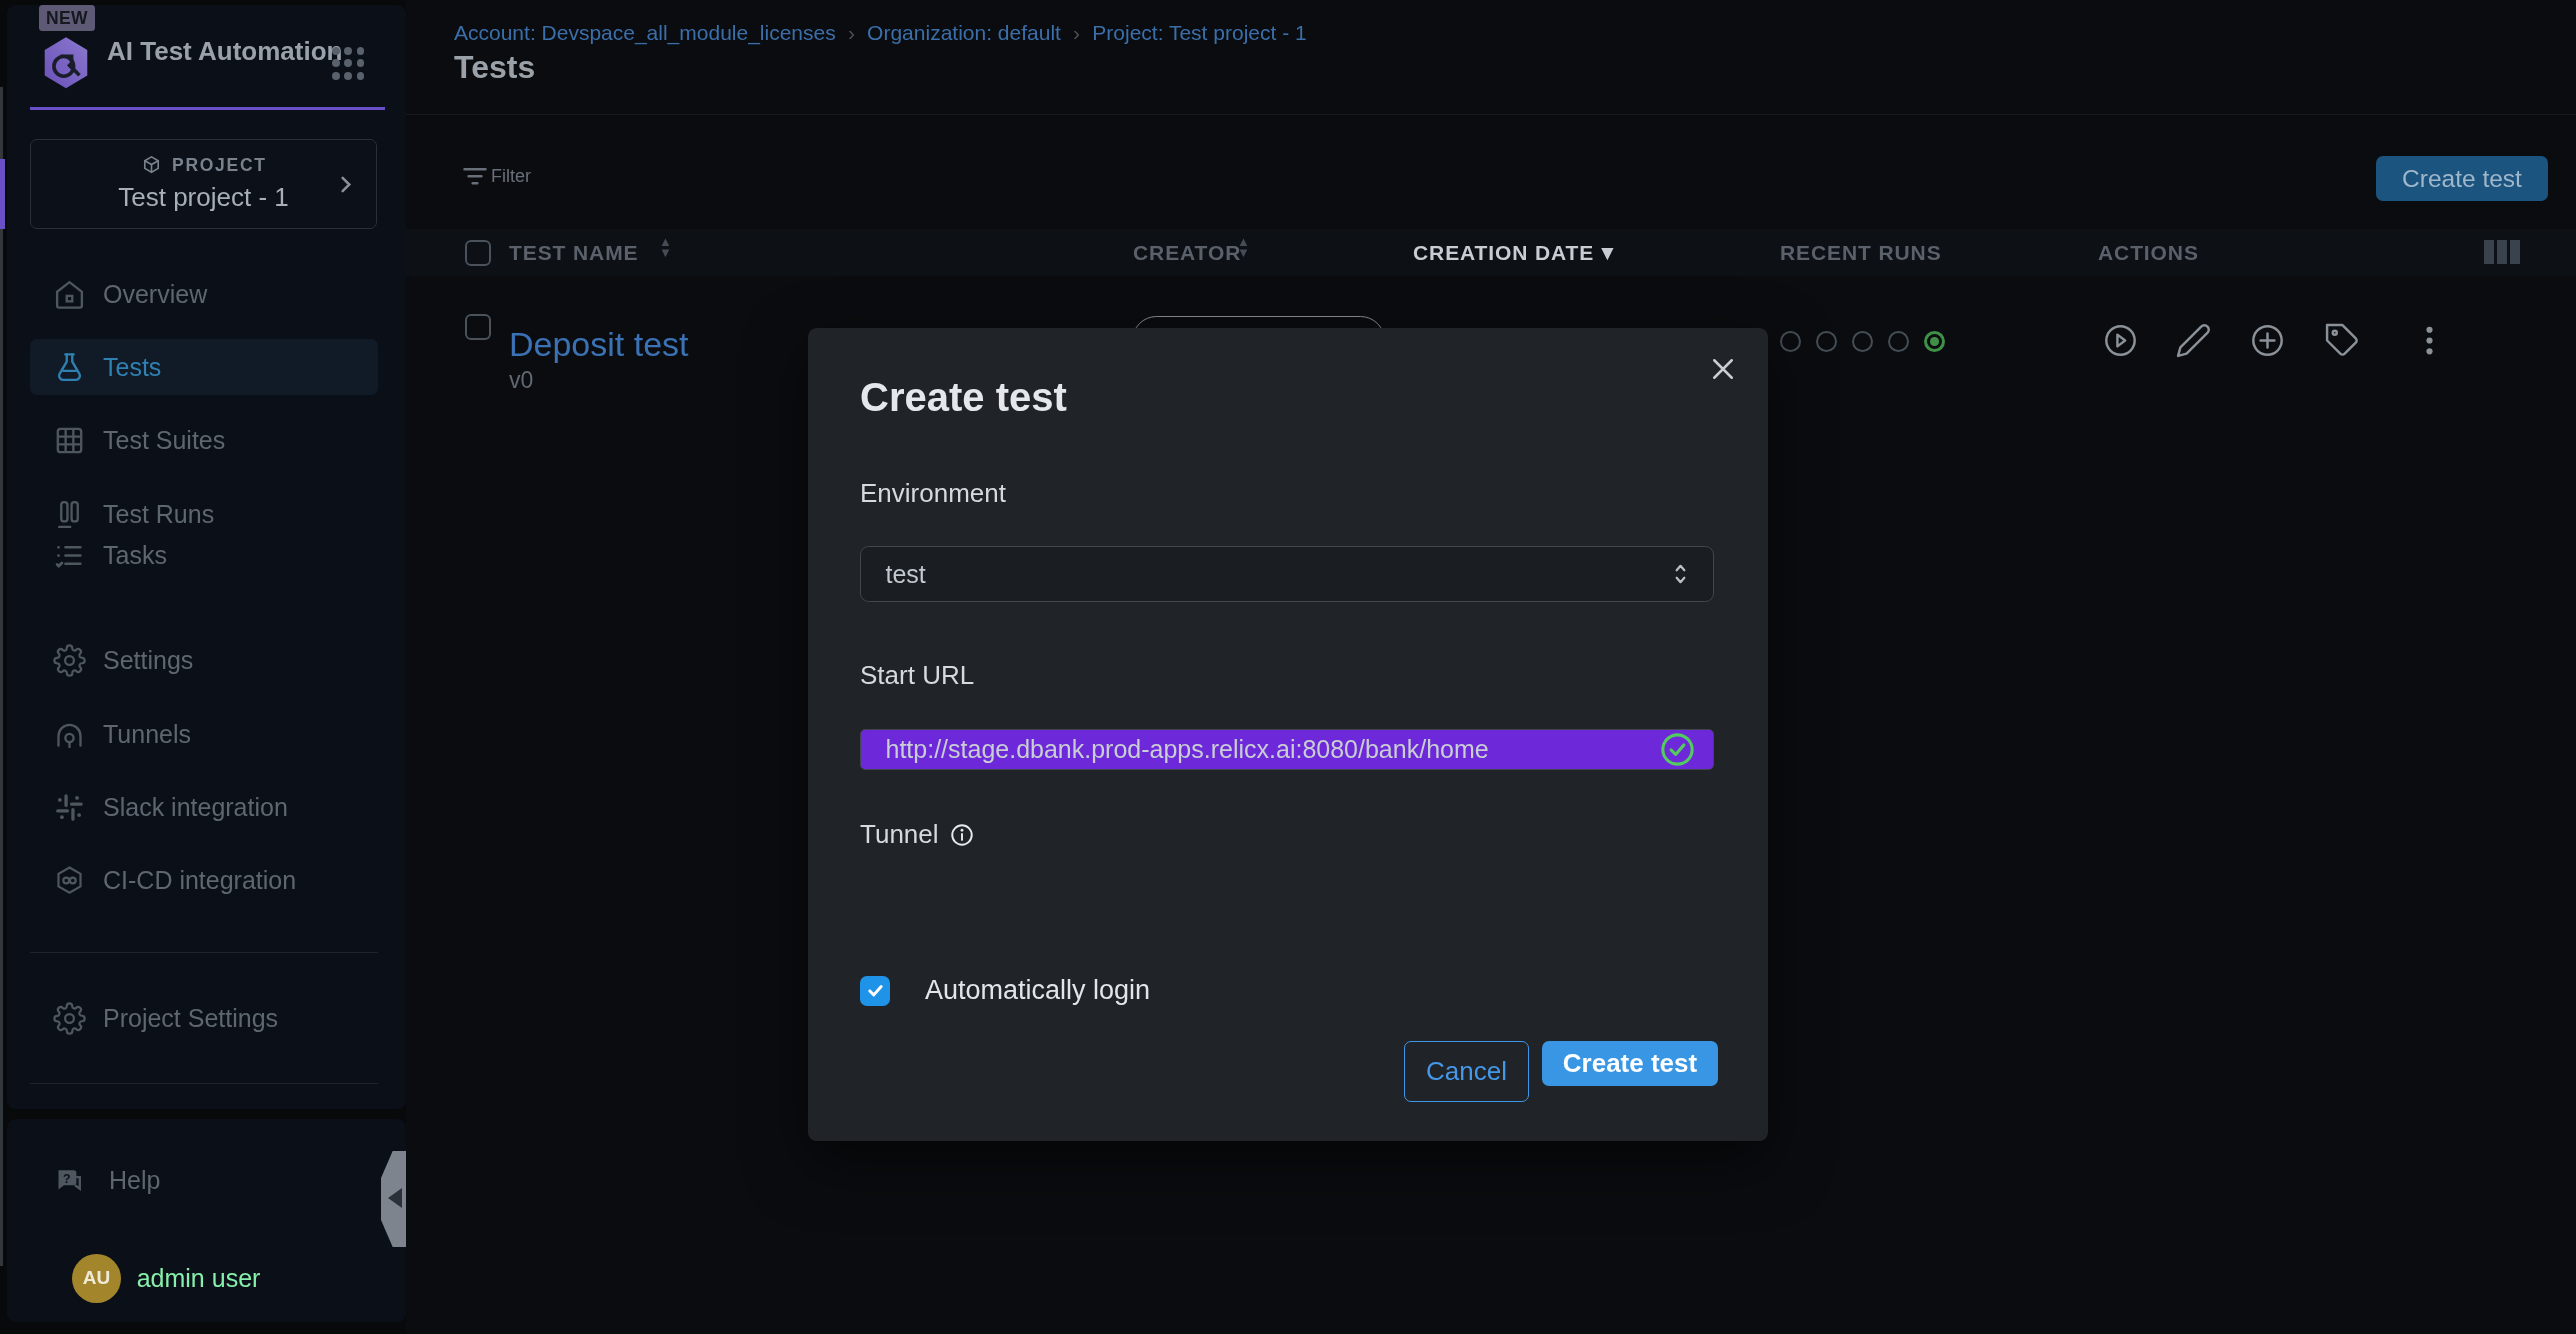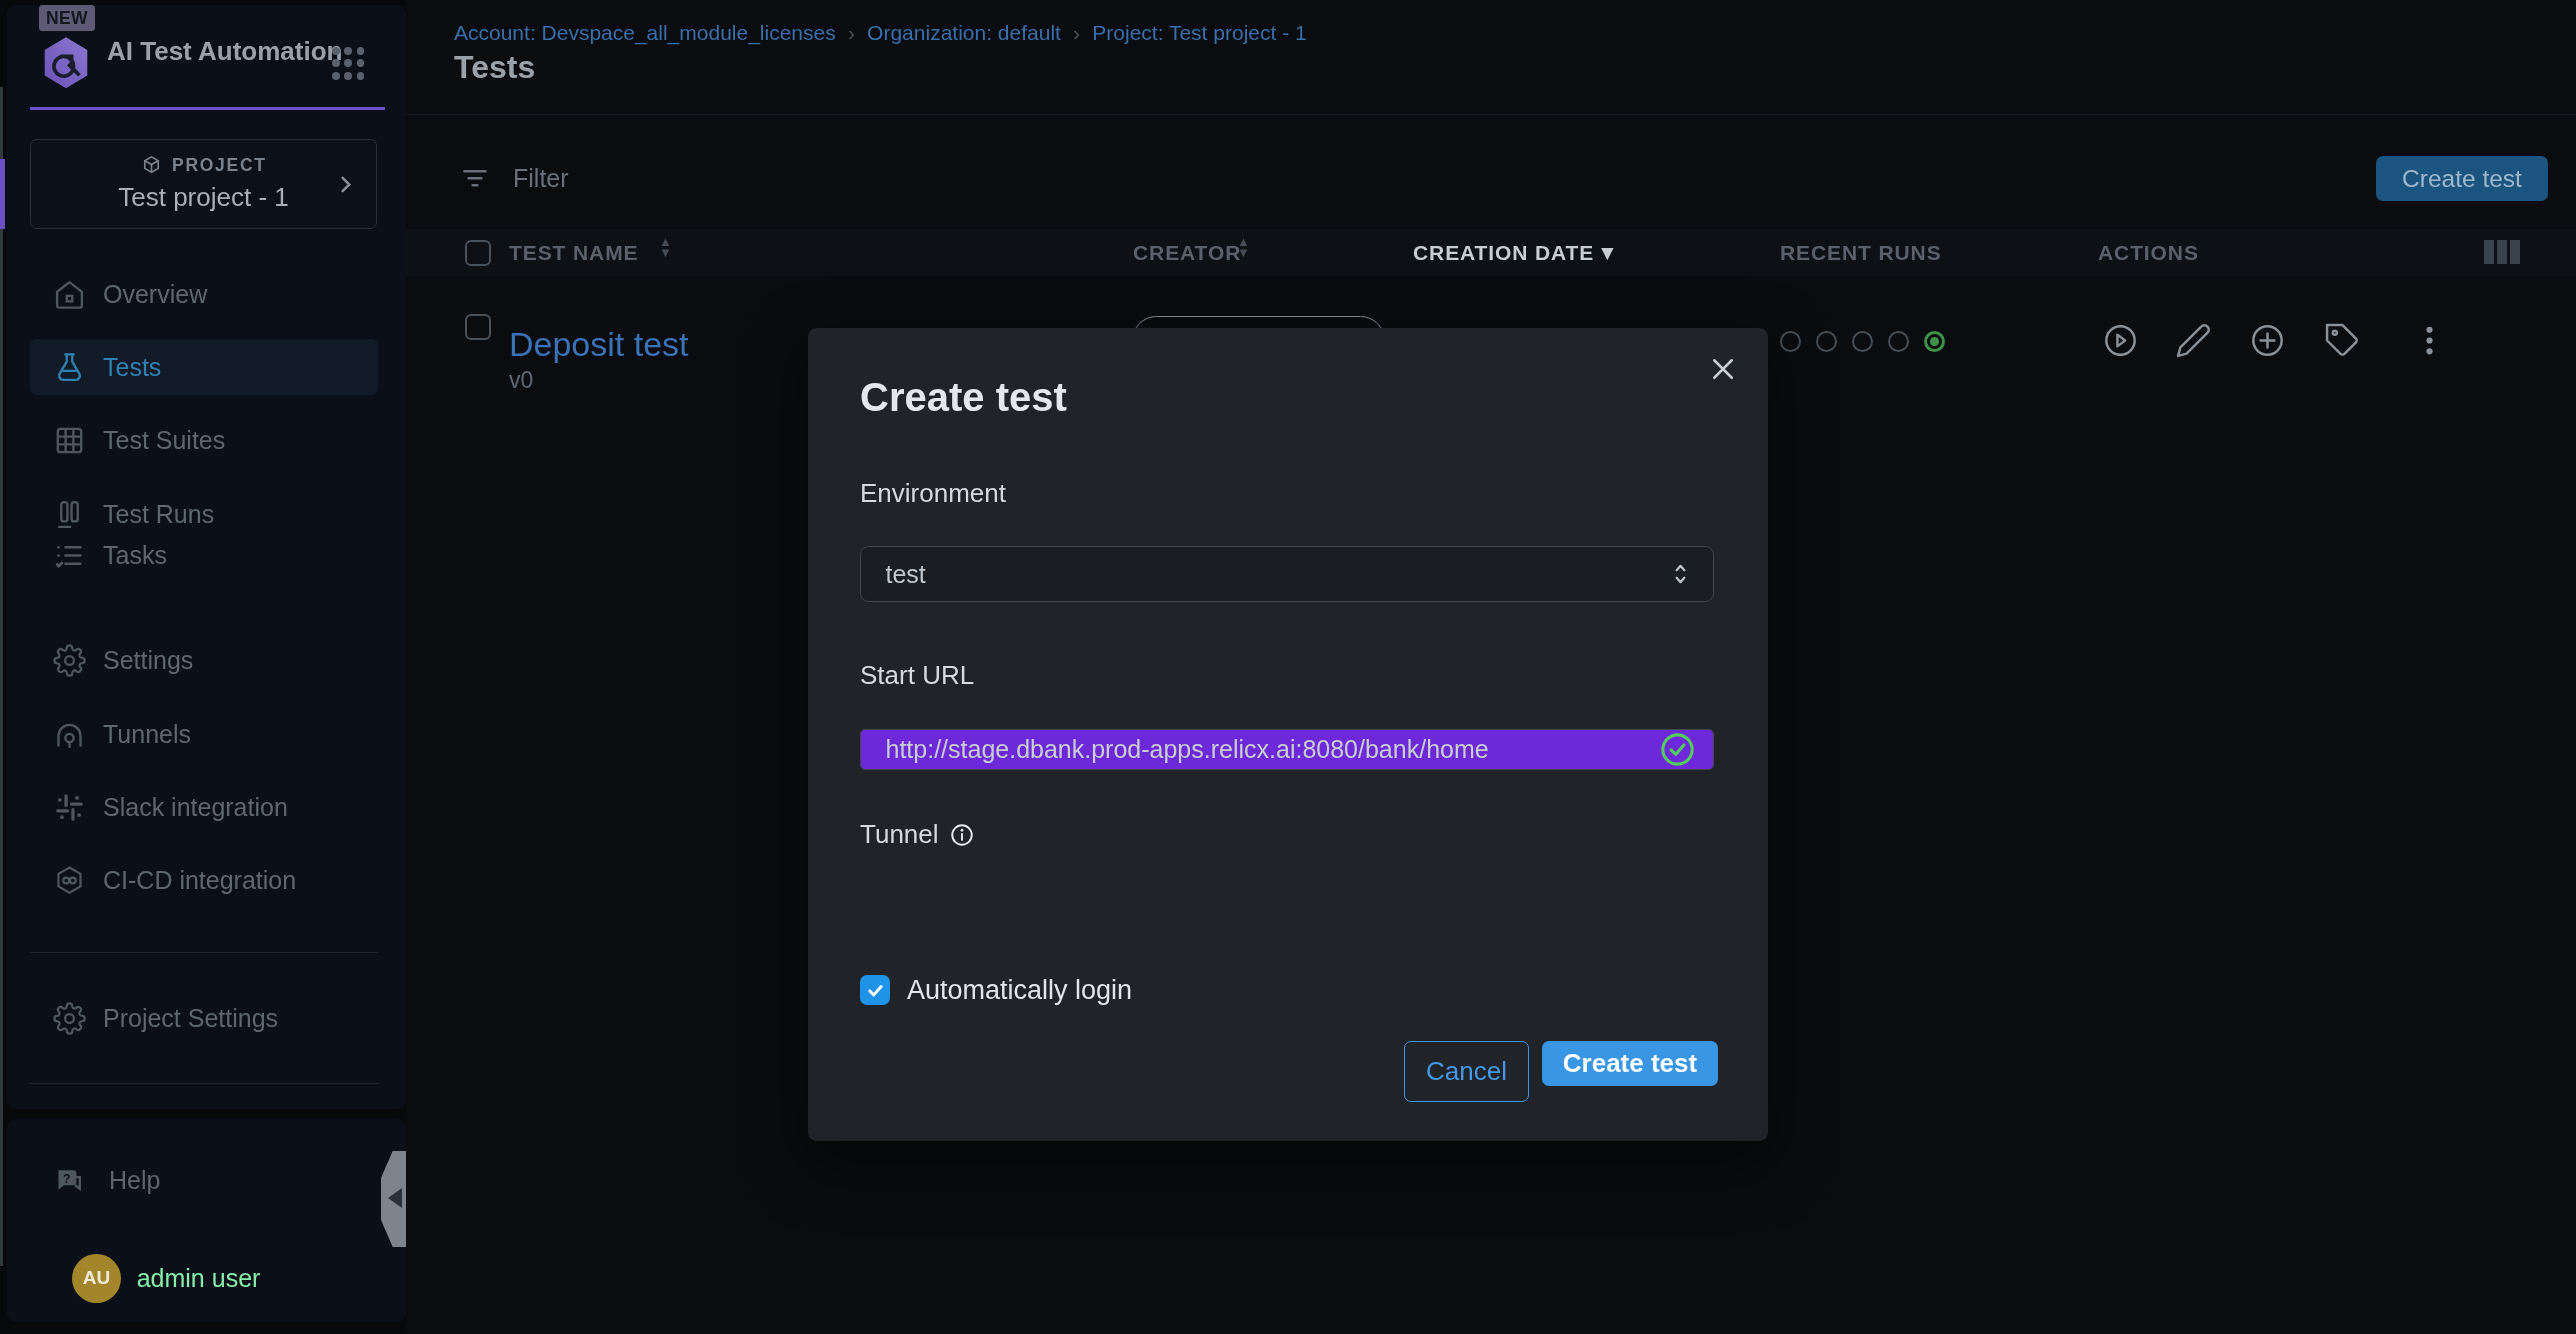--- a/index.html
+++ b/index.html
@@ -49,21 +49,21 @@
   .collapse-tri{left:388px;top:1188px;width:0;height:0;border-top:10.5px solid transparent;
      border-bottom:10.5px solid transparent;border-right:14px solid #2A3139;}
 
   
   .main{left:406px;top:0;width:2170px;height:1334px;background:#0A0C0F;}
   .breadcrumb{left:48px;top:21px;font-size:21px;color:#3B6FAA;display:flex;gap:12.2px;align-items:center;}
   .crumb-sep{color:#4A525C;font-size:21px;}
   .page-title{left:48px;top:49px;font-size:32px;font-weight:700;color:#9BA1A9;}
   .header-line{left:0;top:114px;width:2170px;height:0.9px;background:#16191F;}
 
-  .filter-wrap{left:55px;top:164px;display:flex;align-items:center;gap:24px;color:#69707B;font-size:25px;}
+  .filter-wrap{left:55px;top:164px;display:flex;align-items:center;gap:2px;color:#69707B;font-size:18px;}
   .btn-create-top{left:1970px;top:156px;width:172px;height:45px;background:#1C5480;border-radius:7px;
       color:#9FB7CB;font-size:24.5px;display:flex;align-items:center;justify-content:center;}
 
   .thead{left:0;top:229px;width:2170px;height:47px;background:#0D1015;}
   .th{position:absolute;top:12.2px;font-size:21px;letter-spacing:0.9px;color:#5A616B;font-weight:700;}
   .th.active{color:#C8CDD3;}
   .sort-stack{position:absolute;top:7px;display:flex;flex-direction:column;line-height:11.4px;
       font-size:13px;color:#454C55;}
   .checkbox{width:26px;height:26px;border:2.2px solid #4A525C;border-radius:6.1px;box-sizing:border-box;}
   .col-icon{position:absolute;top:11.4px;display:flex;gap:3.5px;}
@@ -85,21 +85,21 @@
   .modal-title{left:52px;top:47px;font-size:40px;font-weight:700;color:#E4E7EB;}
   .field-label{left:52px;font-size:26px;color:#D6DADF;display:flex;align-items:center;gap:10.5px;}
   .select{left:52px;width:854px;height:56px;background:#1A1D21;border:1.3px solid #42474D;
           border-radius:8.7px;box-sizing:border-box;display:flex;align-items:center;
           padding:0 21px 0 24.5px;color:#C2C8CF;font-size:25px;}
   .select .chev{margin-left:auto;color:#B9BFC6;}
   .text-input{left:52px;width:854px;height:41px;background:#6d28d9;border:0.9px solid #41464C;
           border-radius:5.2px;box-sizing:border-box;display:flex;align-items:center;
           padding:0 17.5px 0 24.5px;color:#C9CED4;font-size:25px;}
   .text-input .valid{margin-left:auto;}
-  .cb-row{left:52px;top:647px;display:flex;align-items:flex-start;gap:17px;}
+  .cb-row{left:52px;top:647px;display:flex;align-items:center;gap:35px;}
   .cb-box{width:30px;height:30px;border-radius:7px;background:#1E93E8;display:flex;
           align-items:center;justify-content:center;}
   .cb-label{color:#E2E5E9;font-size:27px;}
   .btn-cancel{left:596px;top:713px;width:125px;height:61px;border:1.7px solid #3F97E8;border-radius:7px;
       color:#4598E8;font-size:26px;background:transparent;box-sizing:border-box;
       display:flex;align-items:center;justify-content:center;}
   .btn-submit{left:734px;top:713px;width:176px;height:45px;background:#3896E4;border-radius:7px;
       color:#FBFDFE;font-size:26px;font-weight:700;display:flex;align-items:center;justify-content:center;}
 </style>
 </head>

